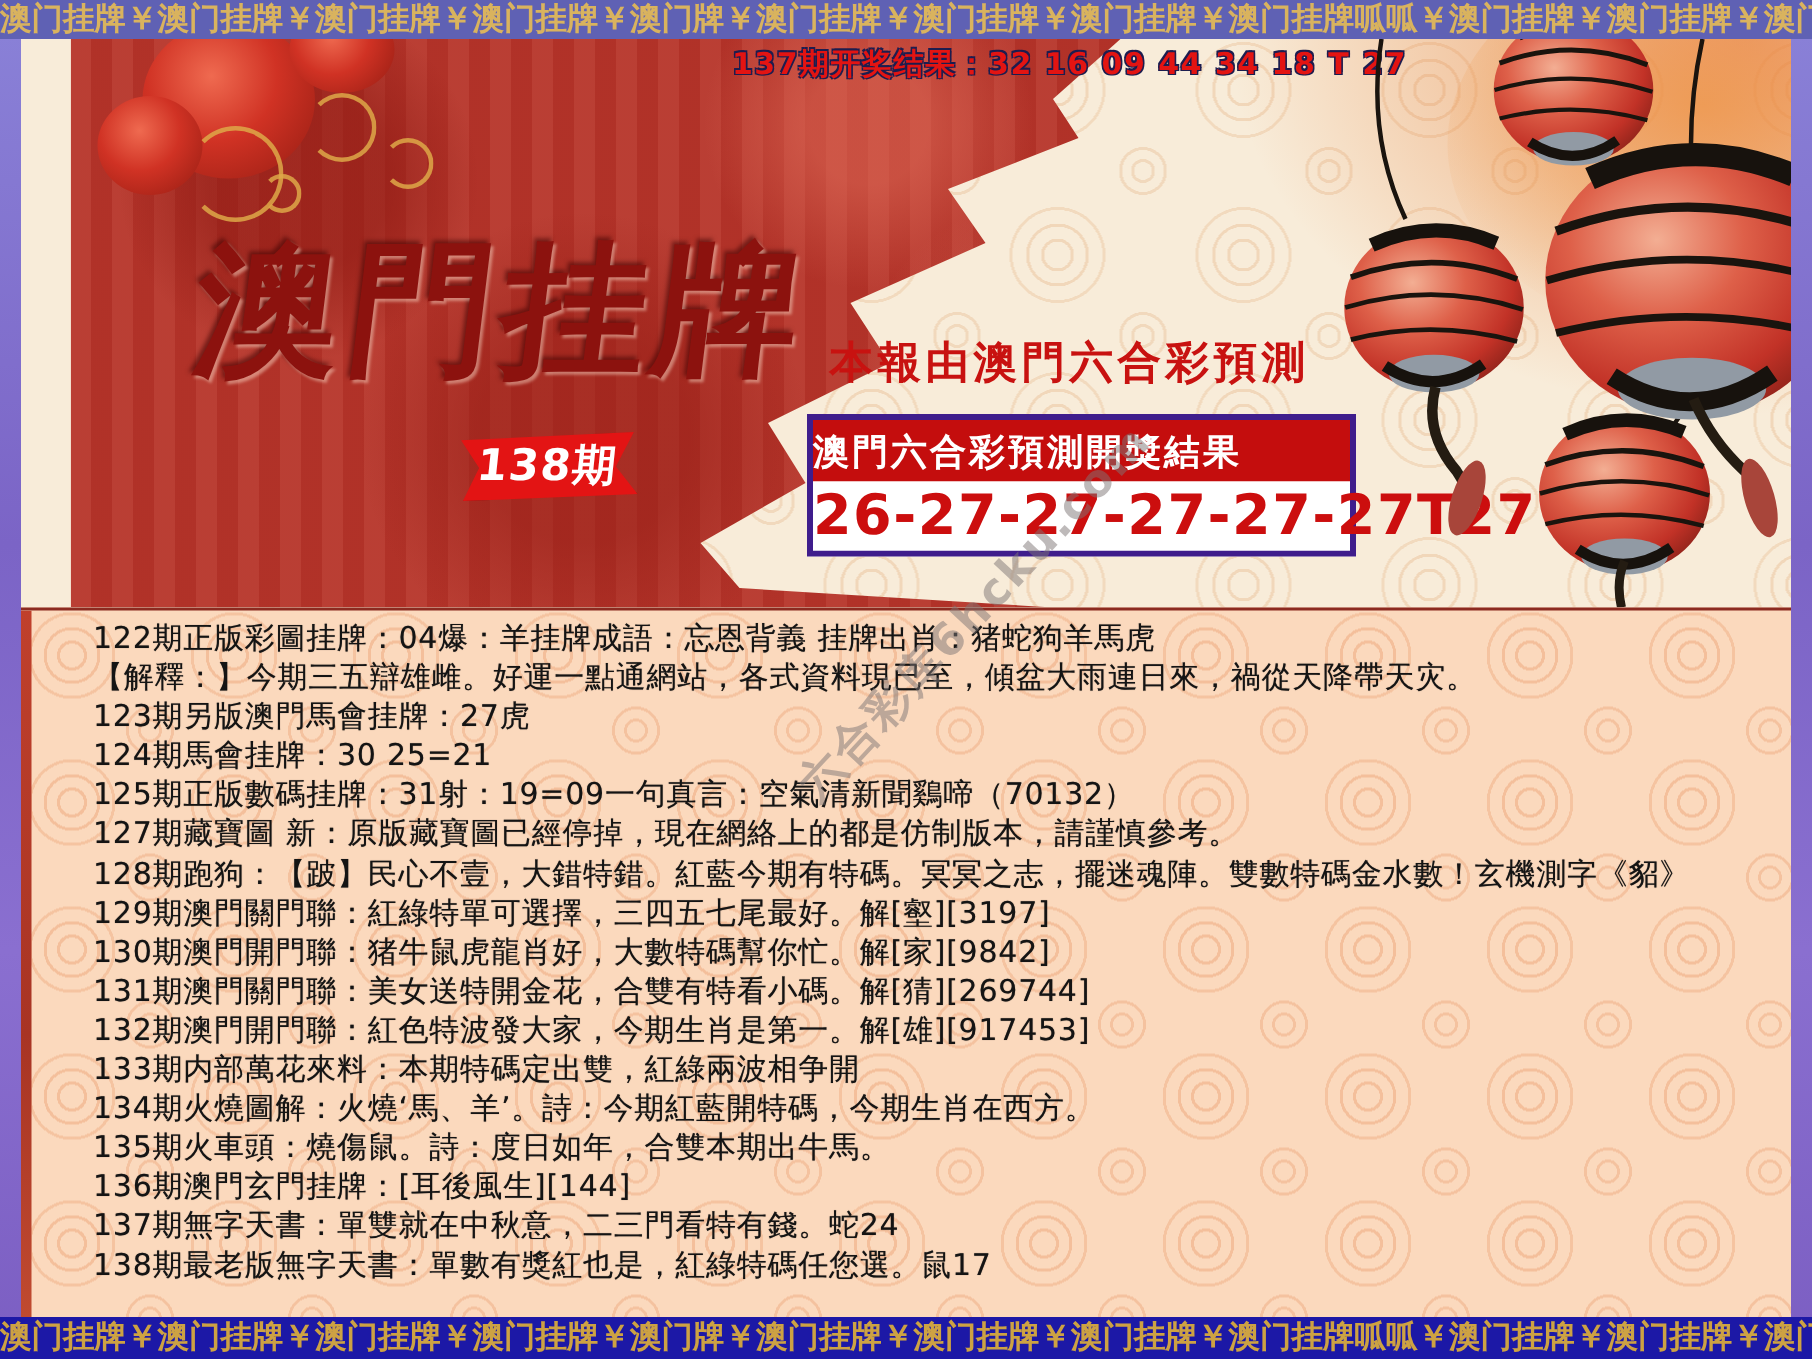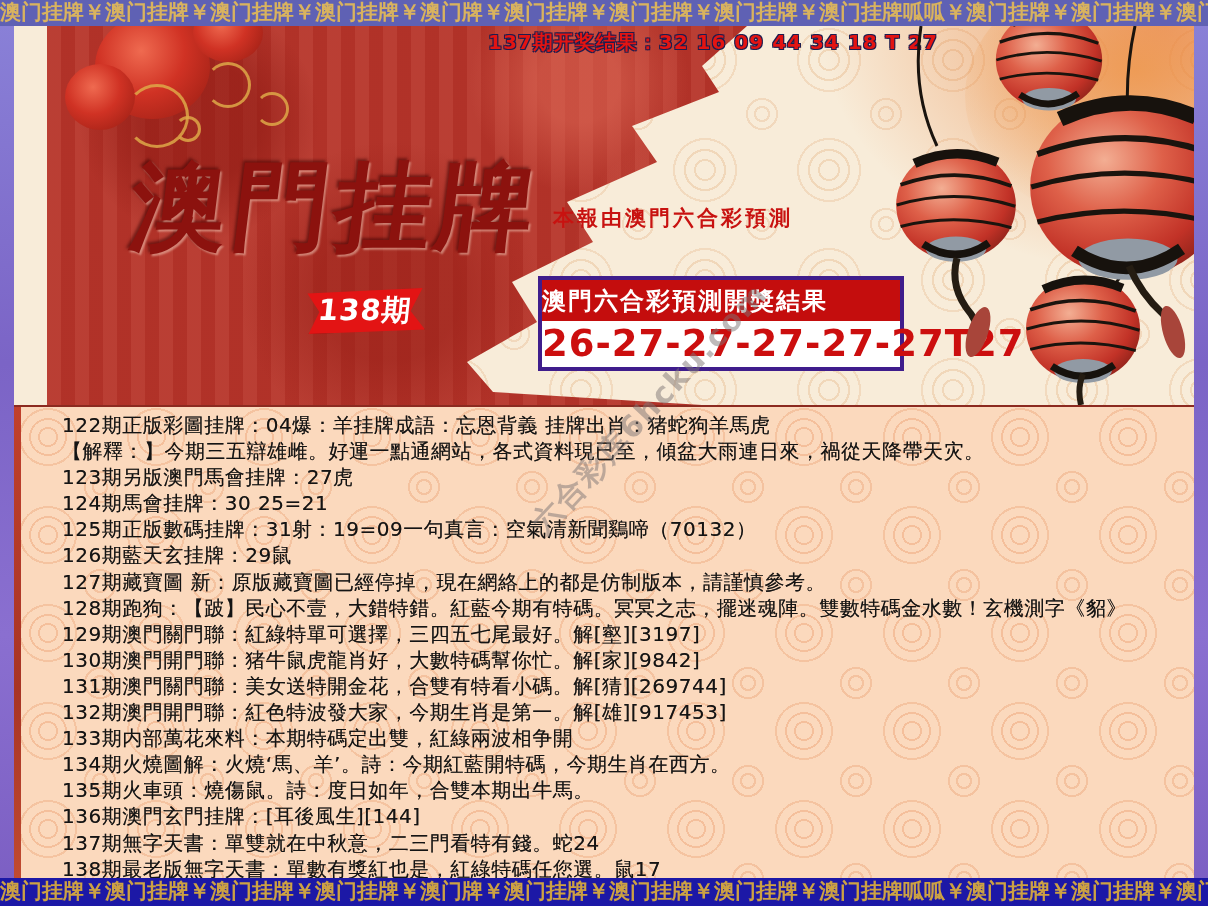--- a/index.html
+++ b/index.html
@@ -50,21 +50,21 @@
   .flower .ring { position:absolute; border:3px solid rgba(222,168,72,.85); border-radius:50%; border-left-color:transparent; }
 
   .prev-result { position:absolute; left:441px; top:3px; font-size:20px; font-weight:bold; color:#e31412;
             letter-spacing:1px; white-space:nowrap;
             text-shadow:1px 1px 0 #1d1d4f, -1px -1px 0 #1d1d4f, 1px -1px 0 #1d1d4f, -1px 1px 0 #1d1d4f; }
 
   .main-title { position:absolute; left:84px; top:132px; font-size:97px; font-weight:bold; color:#8c120e;
             letter-spacing:5px; line-height:1; transform:skewX(-7deg); white-space:nowrap;
             text-shadow:2px 2px 2px rgba(255,230,210,.45), -2px -2px 3px rgba(60,0,0,.55); }
 
-  .subtitle { position:absolute; left:506px; top:178px; font-size:21px; font-weight:bold; color:#c81210;
+  .subtitle { position:absolute; left:506px; top:196px; font-size:29px; font-weight:bold; color:#c81210;
             letter-spacing:3px; white-space:nowrap; }
 
   .issue-badge { position:absolute; left:258px; top:262px; width:120px; height:46px; background:#e31414;
             clip-path:polygon(2% 12%, 98% 0%, 88% 50%, 100% 90%, 3% 100%, 12% 52%);
             display:flex; align-items:center; justify-content:center;
             box-shadow:0 2px 3px rgba(0,0,0,.4); }
   .issue-badge span { color:#fff; font-size:29px; font-weight:bold; transform:skewX(-6deg); letter-spacing:1px; }
 
   .result-box { position:absolute; left:491px; top:250px; width:366px; border:4px solid #3f1d8c; background:#fff; }
   .result-box .rb-head { background:#c40d0d; color:#ffffff; font-size:24px; font-weight:bold; text-align:left;
@@ -183,21 +183,20 @@
   <div class="watermark">六合彩库6hcku.com</div>
 
   <div class="bodypanel">
     <div class="edge"></div>
     <div class="lines">
       <div class="line">122期正版彩圖挂牌：04爆：羊挂牌成語：忘恩背義 挂牌出肖：猪蛇狗羊馬虎</div>
       <div class="line">【解釋：】今期三五辯雄雌。好運一點通網站，各式資料現已至，傾盆大雨連日來，禍從天降帶天灾。</div>
       <div class="line">123期另版澳門馬會挂牌：27虎</div>
       <div class="line">124期馬會挂牌：30 25=21</div>
       <div class="line">125期正版數碼挂牌：31射：19=09一句真言：空氣清新聞鷄啼（70132）</div>
-      <div class="line">126期藍天玄挂牌：29鼠</div>
       <div class="line">127期藏寶圖 新：原版藏寶圖已經停掉，現在網絡上的都是仿制版本，請謹慎參考。</div>
       <div class="line">128期跑狗：【跛】民心不壹，大錯特錯。紅藍今期有特碼。冥冥之志，擺迷魂陣。雙數特碼金水數！玄機測字《貂》</div>
       <div class="line">129期澳門關門聯：紅綠特單可選擇，三四五七尾最好。解[壑][3197]</div>
       <div class="line">130期澳門開門聯：猪牛鼠虎龍肖好，大數特碼幫你忙。解[家][9842]</div>
       <div class="line">131期澳門關門聯：美女送特開金花，合雙有特看小碼。解[猜][269744]</div>
       <div class="line">132期澳門開門聯：紅色特波發大家，今期生肖是第一。解[雄][917453]</div>
       <div class="line">133期内部萬花來料：本期特碼定出雙，紅綠兩波相争開</div>
       <div class="line">134期火燒圖解：火燒‘馬、羊’。詩：今期紅藍開特碼，今期生肖在西方。</div>
       <div class="line">135期火車頭：燒傷鼠。詩：度日如年，合雙本期出牛馬。</div>
       <div class="line">136期澳門玄門挂牌：[耳後風生][144]</div>

